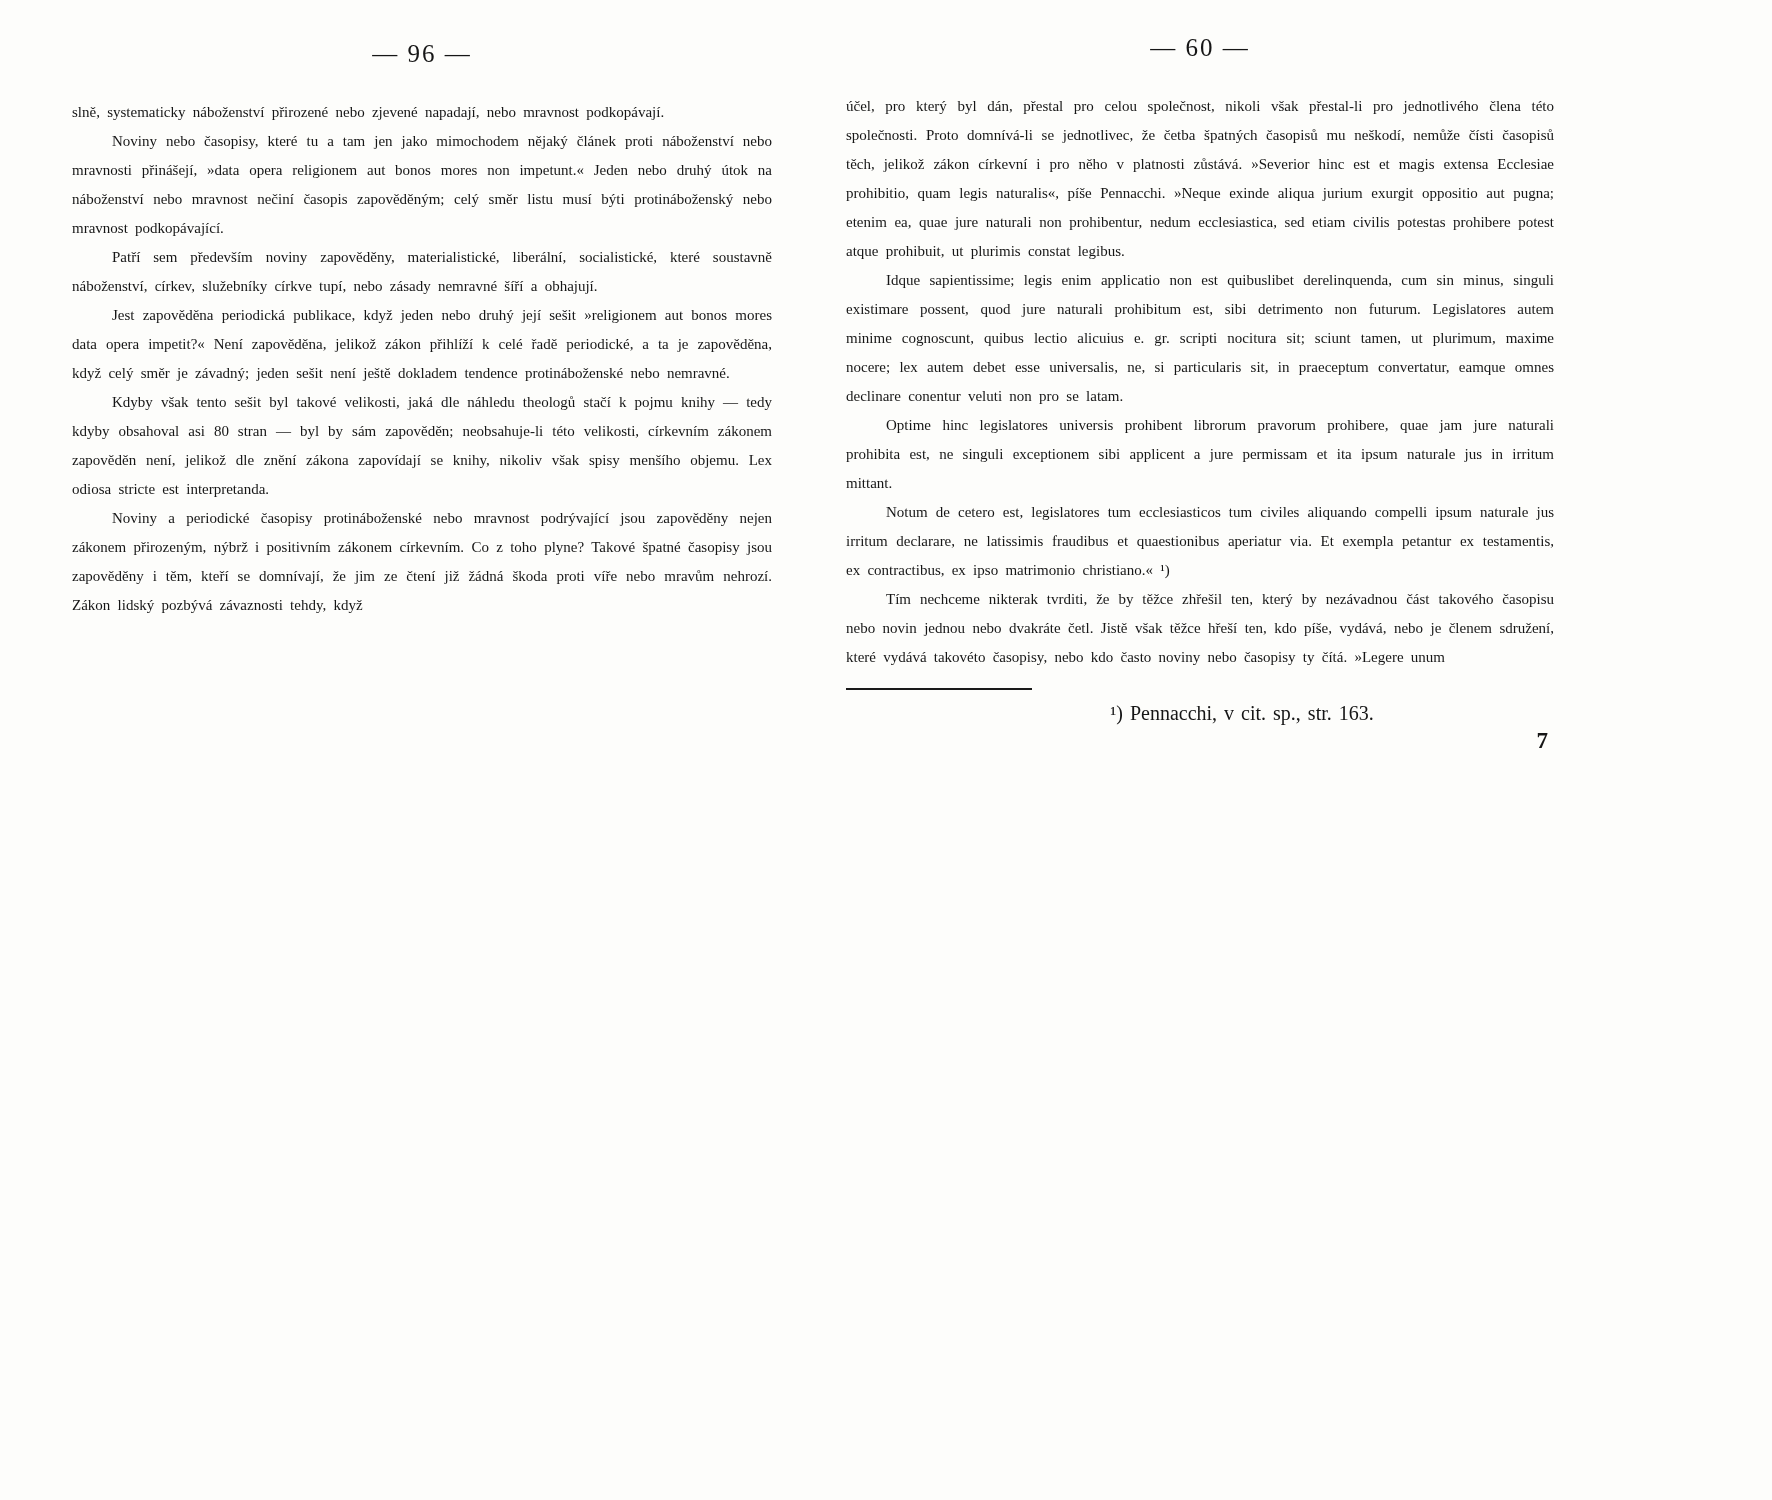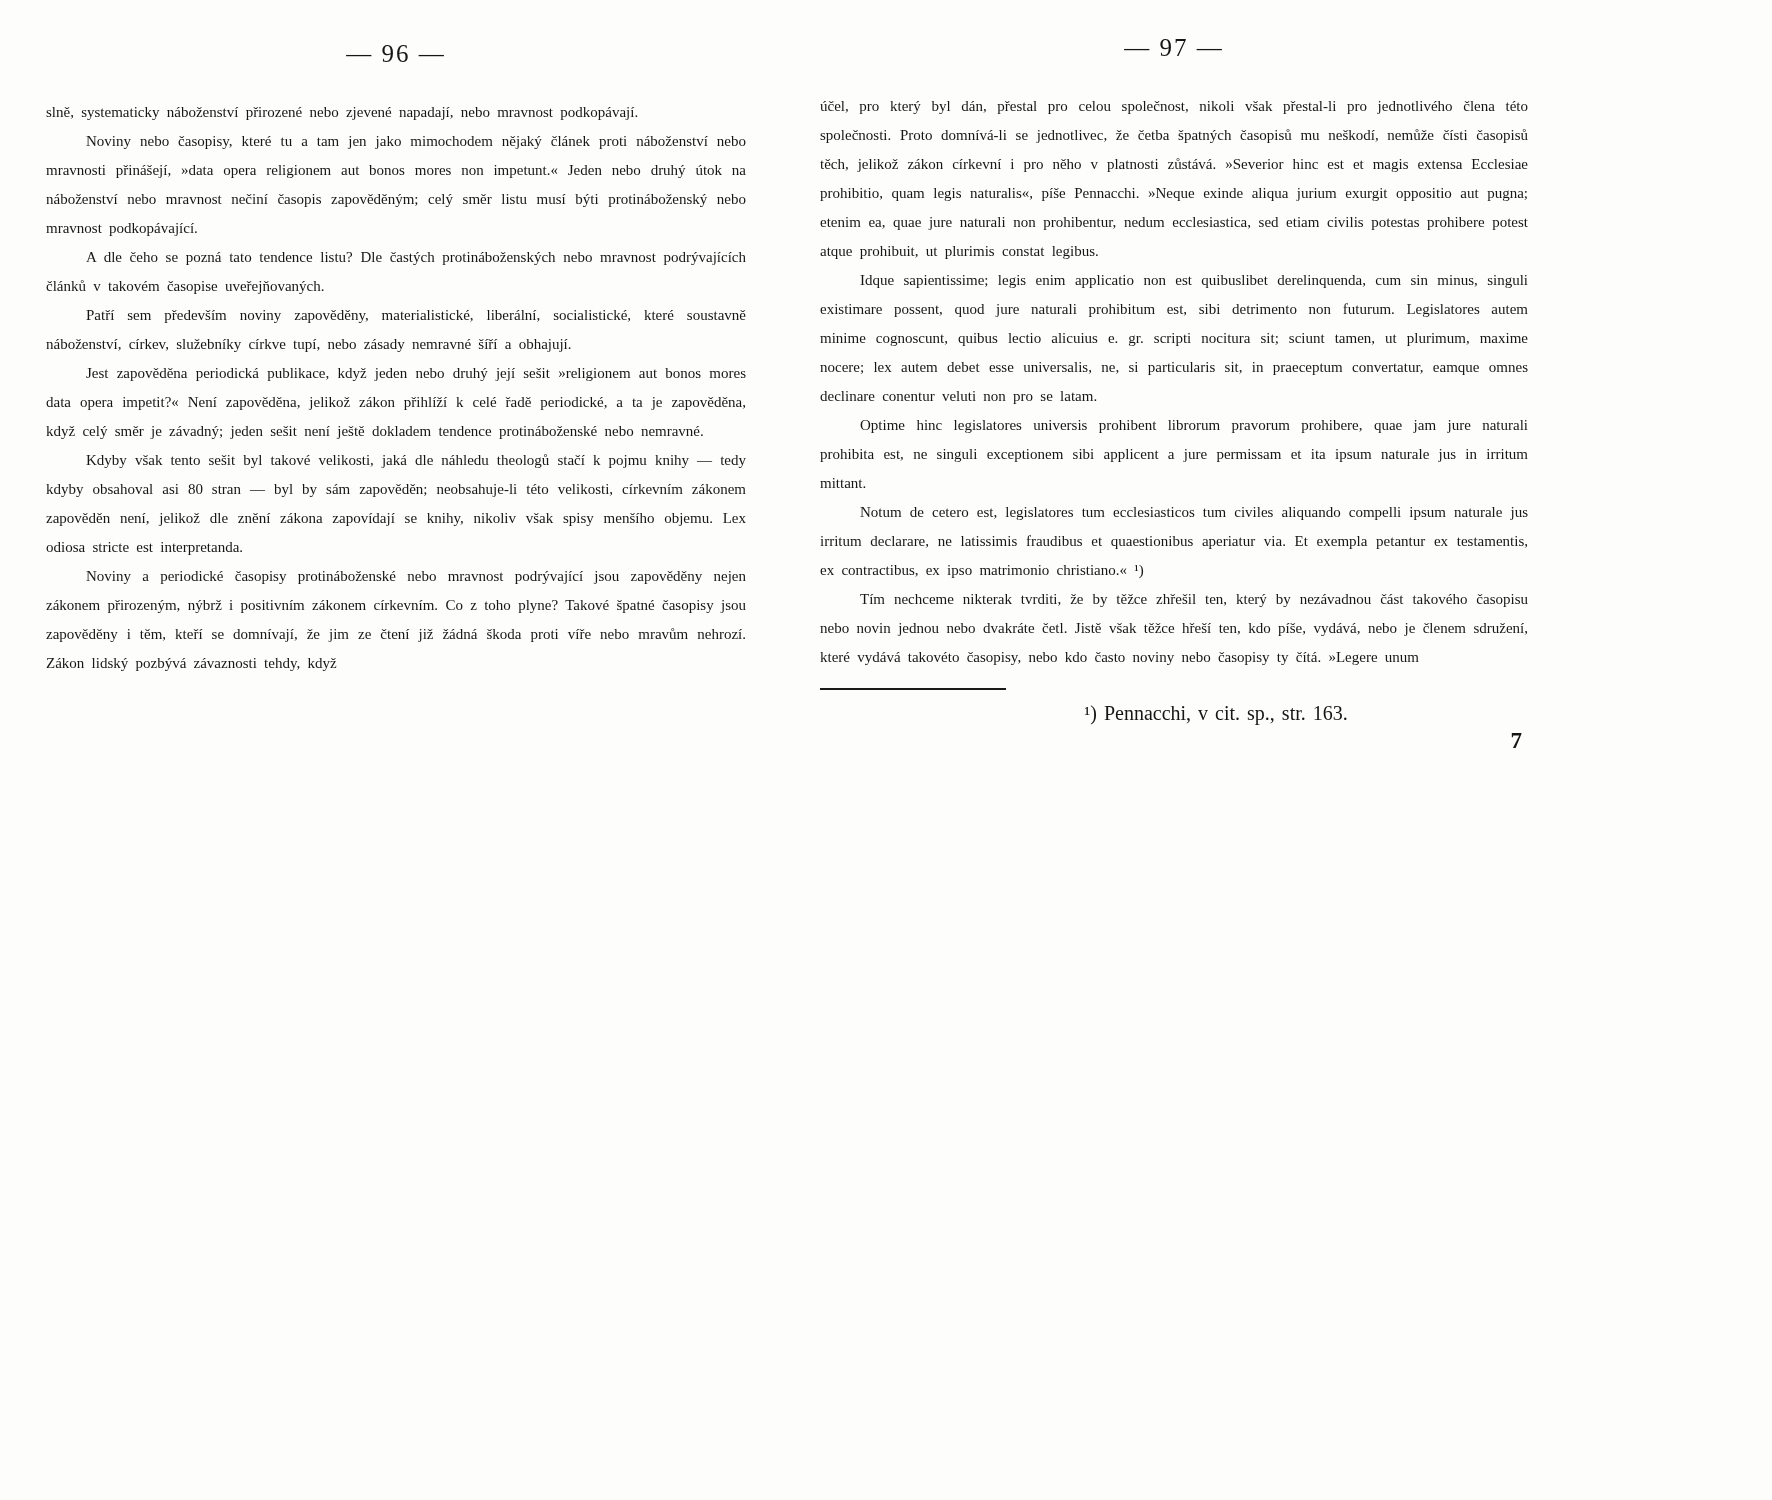--- a/index.html
+++ b/index.html
@@ -16,21 +16,21 @@
   }
   .spread {
     display: flex;
     align-items: flex-start;
   }
   .page {
     box-sizing: border-box;
   }
   .page-left {
     width: 700px;
-    margin-left: 46px;
+    margin-left: 72px;
     padding-top: 40px;
   }
   .page-right {
     width: 708px;
     margin-left: 74px;
     padding-top: 34px;
     position: relative;
   }
   .page-header {
     text-align: center;
@@ -73,30 +73,29 @@
 </head>
 <body>
 
 <div class="spread">
 
   <div class="page page-left">
     <div class="page-header">— 96 —</div>
     <div class="page-body">
       <p>slně, systematicky náboženství přirozené nebo zjevené napadají, nebo mravnost podkopávají.</p>
       <p class="indent">Noviny nebo časopisy, které tu a tam jen jako mimochodem nějaký článek proti náboženství nebo mravnosti přinášejí, »data opera religionem aut bonos mores non impetunt.« Jeden nebo druhý útok na náboženství nebo mravnost nečiní časopis zapověděným; celý směr listu musí býti protináboženský nebo mravnost podkopávající.</p>
-      <p class="indent">A dle čeho se pozná tato tendence listu? Dle častých protináboženských nebo mravnost podrývajících článků v takovém časopise uveřejňovaných.</p>
       <p class="indent">Patří sem především noviny zapověděny, materialistické, liberální, socialistické, které soustavně náboženství, církev, služebníky církve tupí, nebo zásady nemravné šíří a obhajují.</p>
       <p class="indent">Jest zapověděna periodická publikace, když jeden nebo druhý její sešit »religionem aut bonos mores data opera impetit?« Není zapověděna, jelikož zákon přihlíží k celé řadě periodické, a ta je zapověděna, když celý směr je závadný; jeden sešit není ještě dokladem tendence protináboženské nebo nemravné.</p>
       <p class="indent">Kdyby však tento sešit byl takové velikosti, jaká dle náhledu theologů stačí k pojmu knihy — tedy kdyby obsahoval asi 80 stran — byl by sám zapověděn; neobsahuje-li této velikosti, církevním zákonem zapověděn není, jelikož dle znění zákona zapovídají se knihy, nikoliv však spisy menšího objemu. Lex odiosa stricte est interpretanda.</p>
       <p class="indent">Noviny a periodické časopisy protináboženské nebo mravnost podrývající jsou zapověděny nejen zákonem přirozeným, nýbrž i positivním zákonem církevním. Co z toho plyne? Takové špatné časopisy jsou zapověděny i těm, kteří se domnívají, že jim ze čtení již žádná škoda proti víře nebo mravům nehrozí. Zákon lidský pozbývá závaznosti tehdy, když</p>
     </div>
   </div>
 
   <div class="page page-right">
-    <div class="page-header">— 97 —</div>
+    <div class="page-header">— 60 —</div>
     <div class="page-body">
       <p>účel, pro který byl dán, přestal pro celou společnost, nikoli však přestal-li pro jednotlivého člena této společnosti. Proto domnívá-li se jednotlivec, že četba špatných časopisů mu neškodí, nemůže čísti časopisů těch, jelikož zákon církevní i pro něho v platnosti zůstává. »Severior hinc est et magis extensa Ecclesiae prohibitio, quam legis naturalis«, píše Pennacchi. »Neque exinde aliqua jurium exurgit oppositio aut pugna; etenim ea, quae jure naturali non prohibentur, nedum ecclesiastica, sed etiam civilis potestas prohibere potest atque prohibuit, ut plurimis constat legibus.</p>
       <p class="indent">Idque sapientissime; legis enim applicatio non est quibuslibet derelinquenda, cum sin minus, singuli existimare possent, quod jure naturali prohibitum est, sibi detrimento non futurum. Legislatores autem minime cognoscunt, quibus lectio alicuius e. gr. scripti nocitura sit; sciunt tamen, ut plurimum, maxime nocere; lex autem debet esse universalis, ne, si particularis sit, in praeceptum convertatur, eamque omnes declinare conentur veluti non pro se latam.</p>
       <p class="indent">Optime hinc legislatores universis prohibent librorum pravorum prohibere, quae jam jure naturali prohibita est, ne singuli exceptionem sibi applicent a jure permissam et ita ipsum naturale jus in irritum mittant.</p>
       <p class="indent">Notum de cetero est, legislatores tum ecclesiasticos tum civiles aliquando compelli ipsum naturale jus irritum declarare, ne latissimis fraudibus et quaestionibus aperiatur via. Et exempla petantur ex testamentis, ex contractibus, ex ipso matrimonio christiano.« ¹)</p>
       <p class="indent">Tím nechceme nikterak tvrditi, že by těžce zhřešil ten, který by nezávadnou část takového časopisu nebo novin jednou nebo dvakráte četl. Jistě však těžce hřeší ten, kdo píše, vydává, nebo je členem sdružení, které vydává takovéto časopisy, nebo kdo často noviny nebo časopisy ty čítá. »Legere unum</p>
     </div>
     <hr class="footnote-rule">
     <div class="footnote">¹) Pennacchi, v cit. sp., str. 163.</div>
     <div class="page-signature">7</div>

